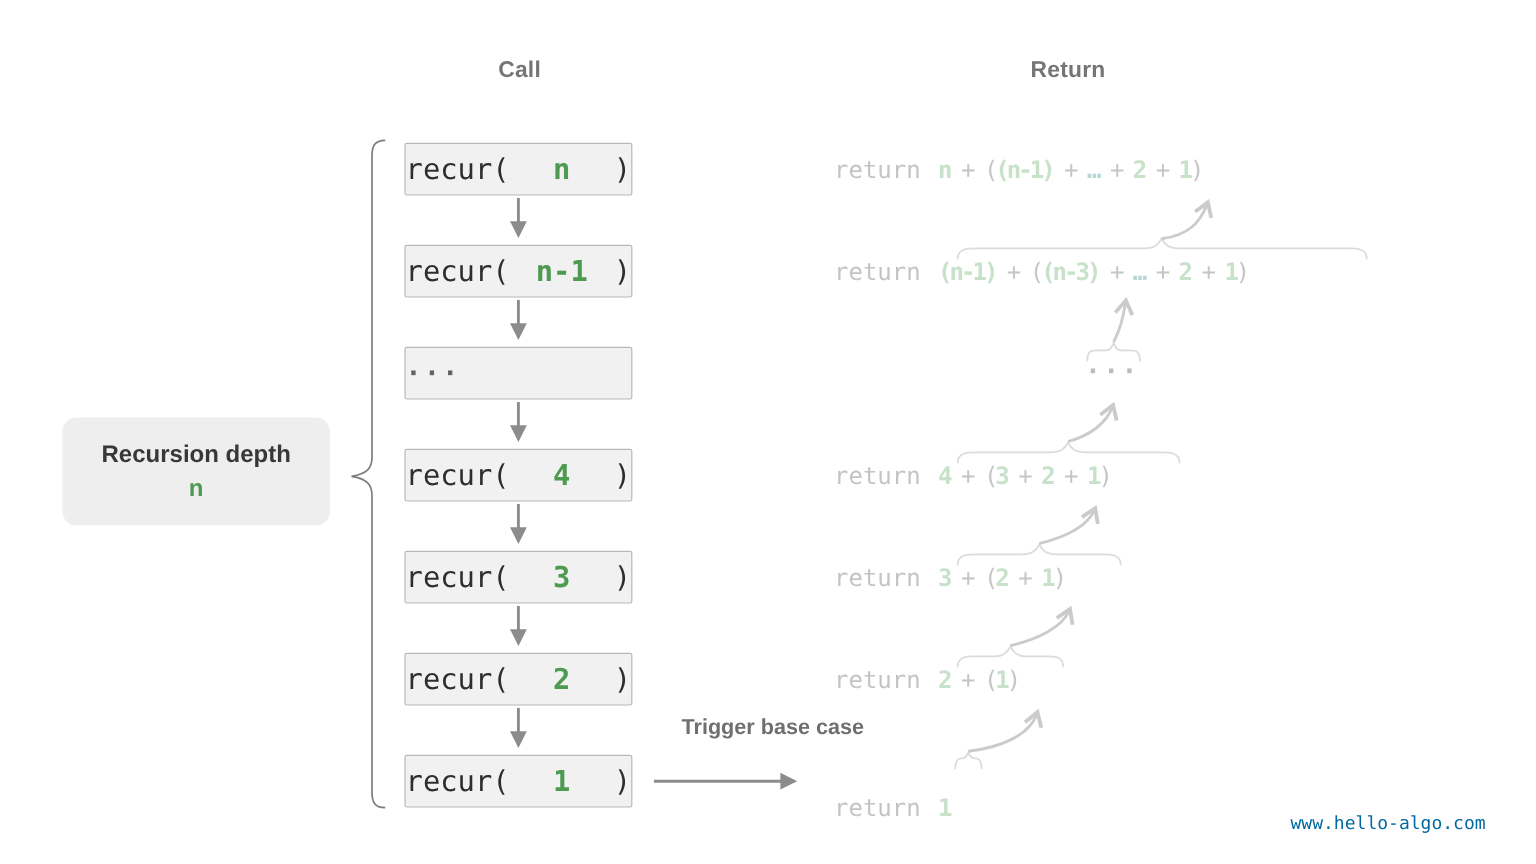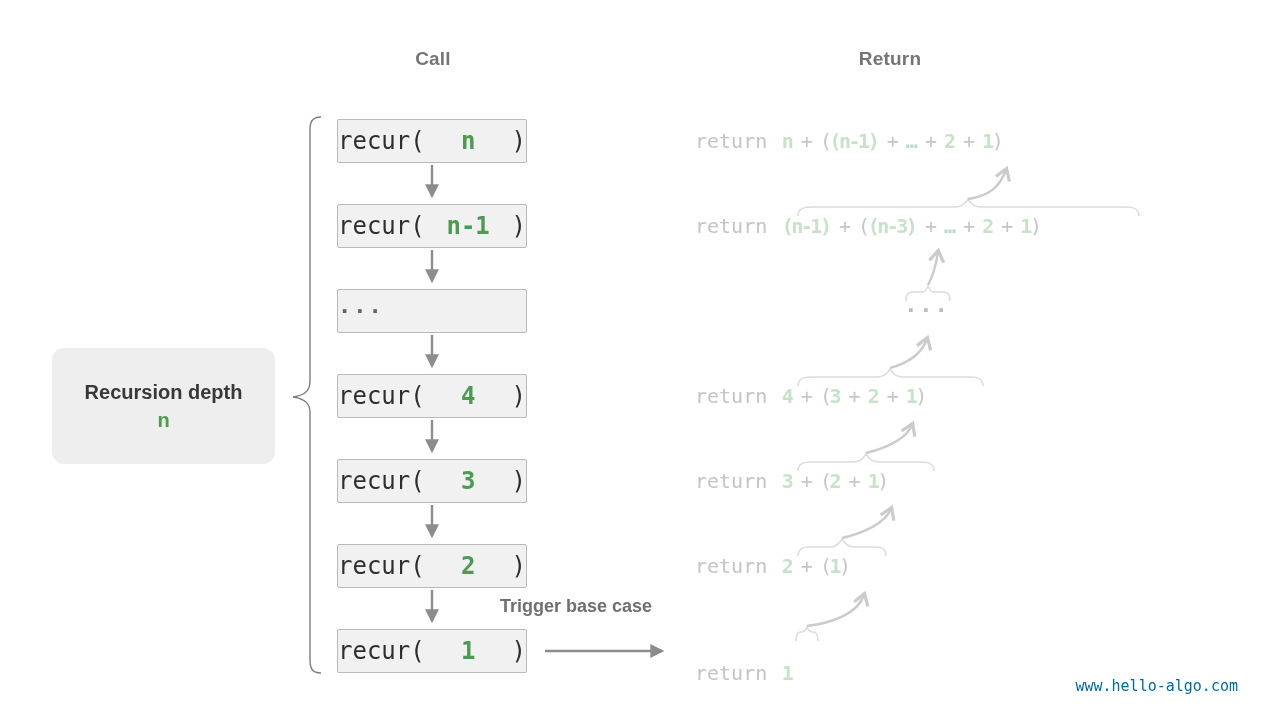--- a/index.html
+++ b/index.html
@@ -35,30 +35,30 @@
   .return-row .g{color:#c8e2c9;font-weight:bold;}
   .return-row .op{color:#c6c6c6;}
   .return-row .e{color:#b7d6d4;font-weight:bold;}
   .return-dots{
     position:absolute;transform:translateX(-50%);height:30px;line-height:30px;
     font-family:"DejaVu Sans Mono","Liberation Mono",monospace;
     font-size:22px;color:#bcbcbc;font-weight:bold;letter-spacing:2px;
   }
   
   .side-label{
-    position:absolute;left:52px;top:348px;width:223px;height:116px;
+    position:absolute;left:52px;top:348px;width:223px;height:90px;
     background:#eeeeee;border-radius:12px;display:flex;flex-direction:column;
     align-items:center;justify-content:center;gap:5px;
   }
   .side-label .l1{font-size:20px;font-weight:bold;color:#383838;}
   .side-label .l2{font-size:20px;font-weight:bold;color:#4d9a51;
     font-family:"Liberation Sans",sans-serif;}
   
   .trigger-label{
-    position:absolute;left:500px;top:596px;width:220px;text-align:left;
+    position:absolute;left:500px;top:596px;width:220px;text-align:right;
     font-size:18px;font-weight:bold;color:#6f6f6f;
   }
   .watermark{
     position:absolute;right:42px;top:677px;
     font-family:"DejaVu Sans Mono","Liberation Mono",monospace;
     font-size:15px;color:#0369a1;
   }
 </style>
 </head>
 <body>

